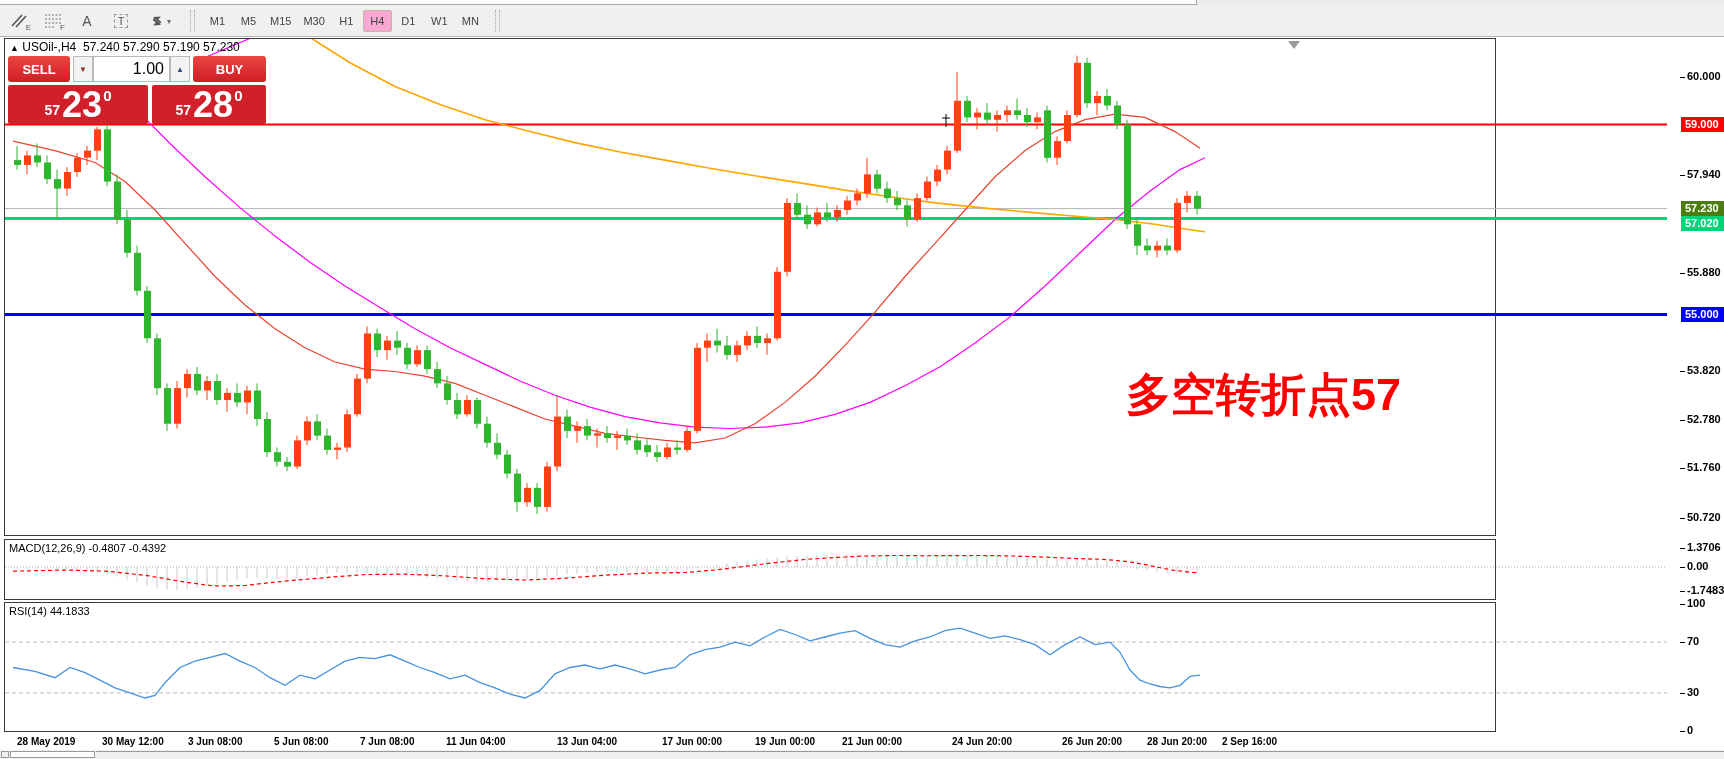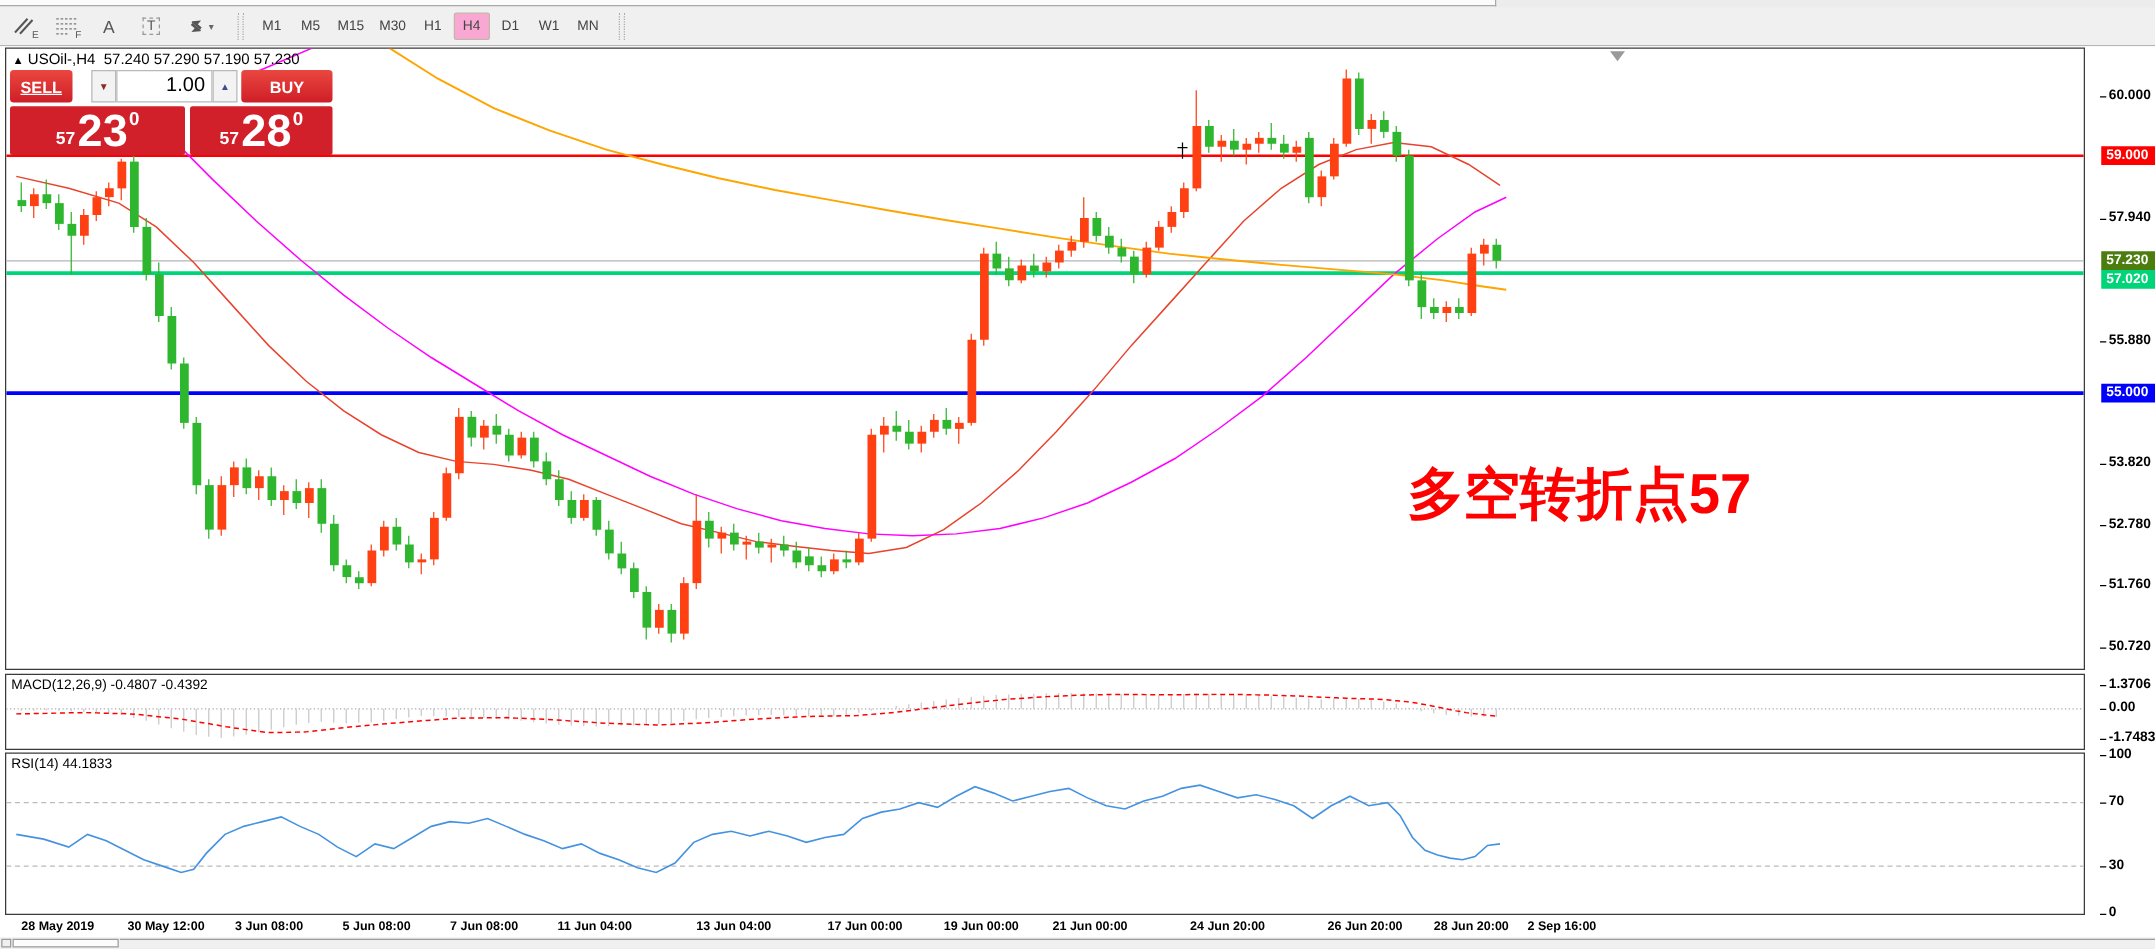--- a/index.html
+++ b/index.html
@@ -20,21 +20,21 @@
   .tb-sep { width:5px; height:22px; margin:0 6px 0 10px;
     border-left:1px dotted #aaa; border-right:1px dotted #aaa; }
   .tf-btn { min-width:29px; height:22px; padding:0 4px; margin-left:2px; display:flex;
     align-items:center; justify-content:center; font-size:11px; color:#444;
     border:1px solid transparent; border-radius:2px; cursor:default; }
   .tf-btn.active { background:#f9a8d4; border:1px solid #c3b6a4; }
   .caret { font-size:8px; color:#666; margin-left:2px; }
 
   
   #chart-bg { position:absolute; left:0; top:37px; width:1724px; height:713px; background:#fff; }
-  .panel { position:absolute; left:4px; width:1664px; border:1px solid #3a3a3a; background:#fff; }
+  .panel { position:absolute; left:4px; width:1492px; border:1px solid #3a3a3a; background:#fff; }
   #price-panel { top:38px; height:498px; }
   #macd-panel  { top:539px; height:61px; }
   #rsi-panel   { top:602px; height:130px; }
   .panel svg { position:absolute; left:0; top:0; }
   .panel-label { position:absolute; left:4px; top:2px; font-size:11px; color:#000; white-space:pre; }
 
   #chart-title { position:absolute; left:10px; top:40px; font-size:12px; color:#000; white-space:pre; }
   #chart-title .tri { font-size:9px; }
 
   
@@ -43,21 +43,21 @@
   .tickdash { position:absolute; left:1668px; width:5px; height:1px; background:#000; }
   .badge { position:absolute; left:1669px; width:53px; height:15px; font-size:11px;
     color:#fff; text-align:left; padding:1px 0 0 4px; }
   .time-lbl { position:absolute; top:736px; font-size:10px; color:#000; white-space:nowrap; }
 
   
   #order-panel { position:absolute; left:8px; top:56px; width:258px; height:68px; }
   .op-btn { position:absolute; top:0; height:26px; border:none; border-radius:3px;
     background:linear-gradient(#ea4740,#cf1e27); color:#fff; font-weight:bold;
     font-size:13px; font-family:inherit; }
-  #sell-btn { left:0; width:50px;text-decoration:underline; }
+  #sell-btn { left:0; width:62px; }
   #buy-btn  { left:185px; width:73px; }
   .spin { position:absolute; top:0; width:20px; height:26px; background:#f3f3f3;
     border:1px solid #b9b9b9; font-size:8px; padding:0; font-family:inherit; }
   #vol-down { left:65px; color:#8d2a2a; }
   #vol-up   { left:162px; color:#3a4f86; }
   #vol-input { position:absolute; left:85px; top:0; width:77px; height:26px;
     border:1px solid #b9b9b9; font-size:16px; text-align:right; padding-right:5px;
     font-family:inherit; color:#000; }
   .price-tile { position:absolute; top:29px; height:39px; background:#d2202a; border-radius:2px;
     color:#fff; display:flex; align-items:flex-end; justify-content:center; padding-bottom:2px; }

